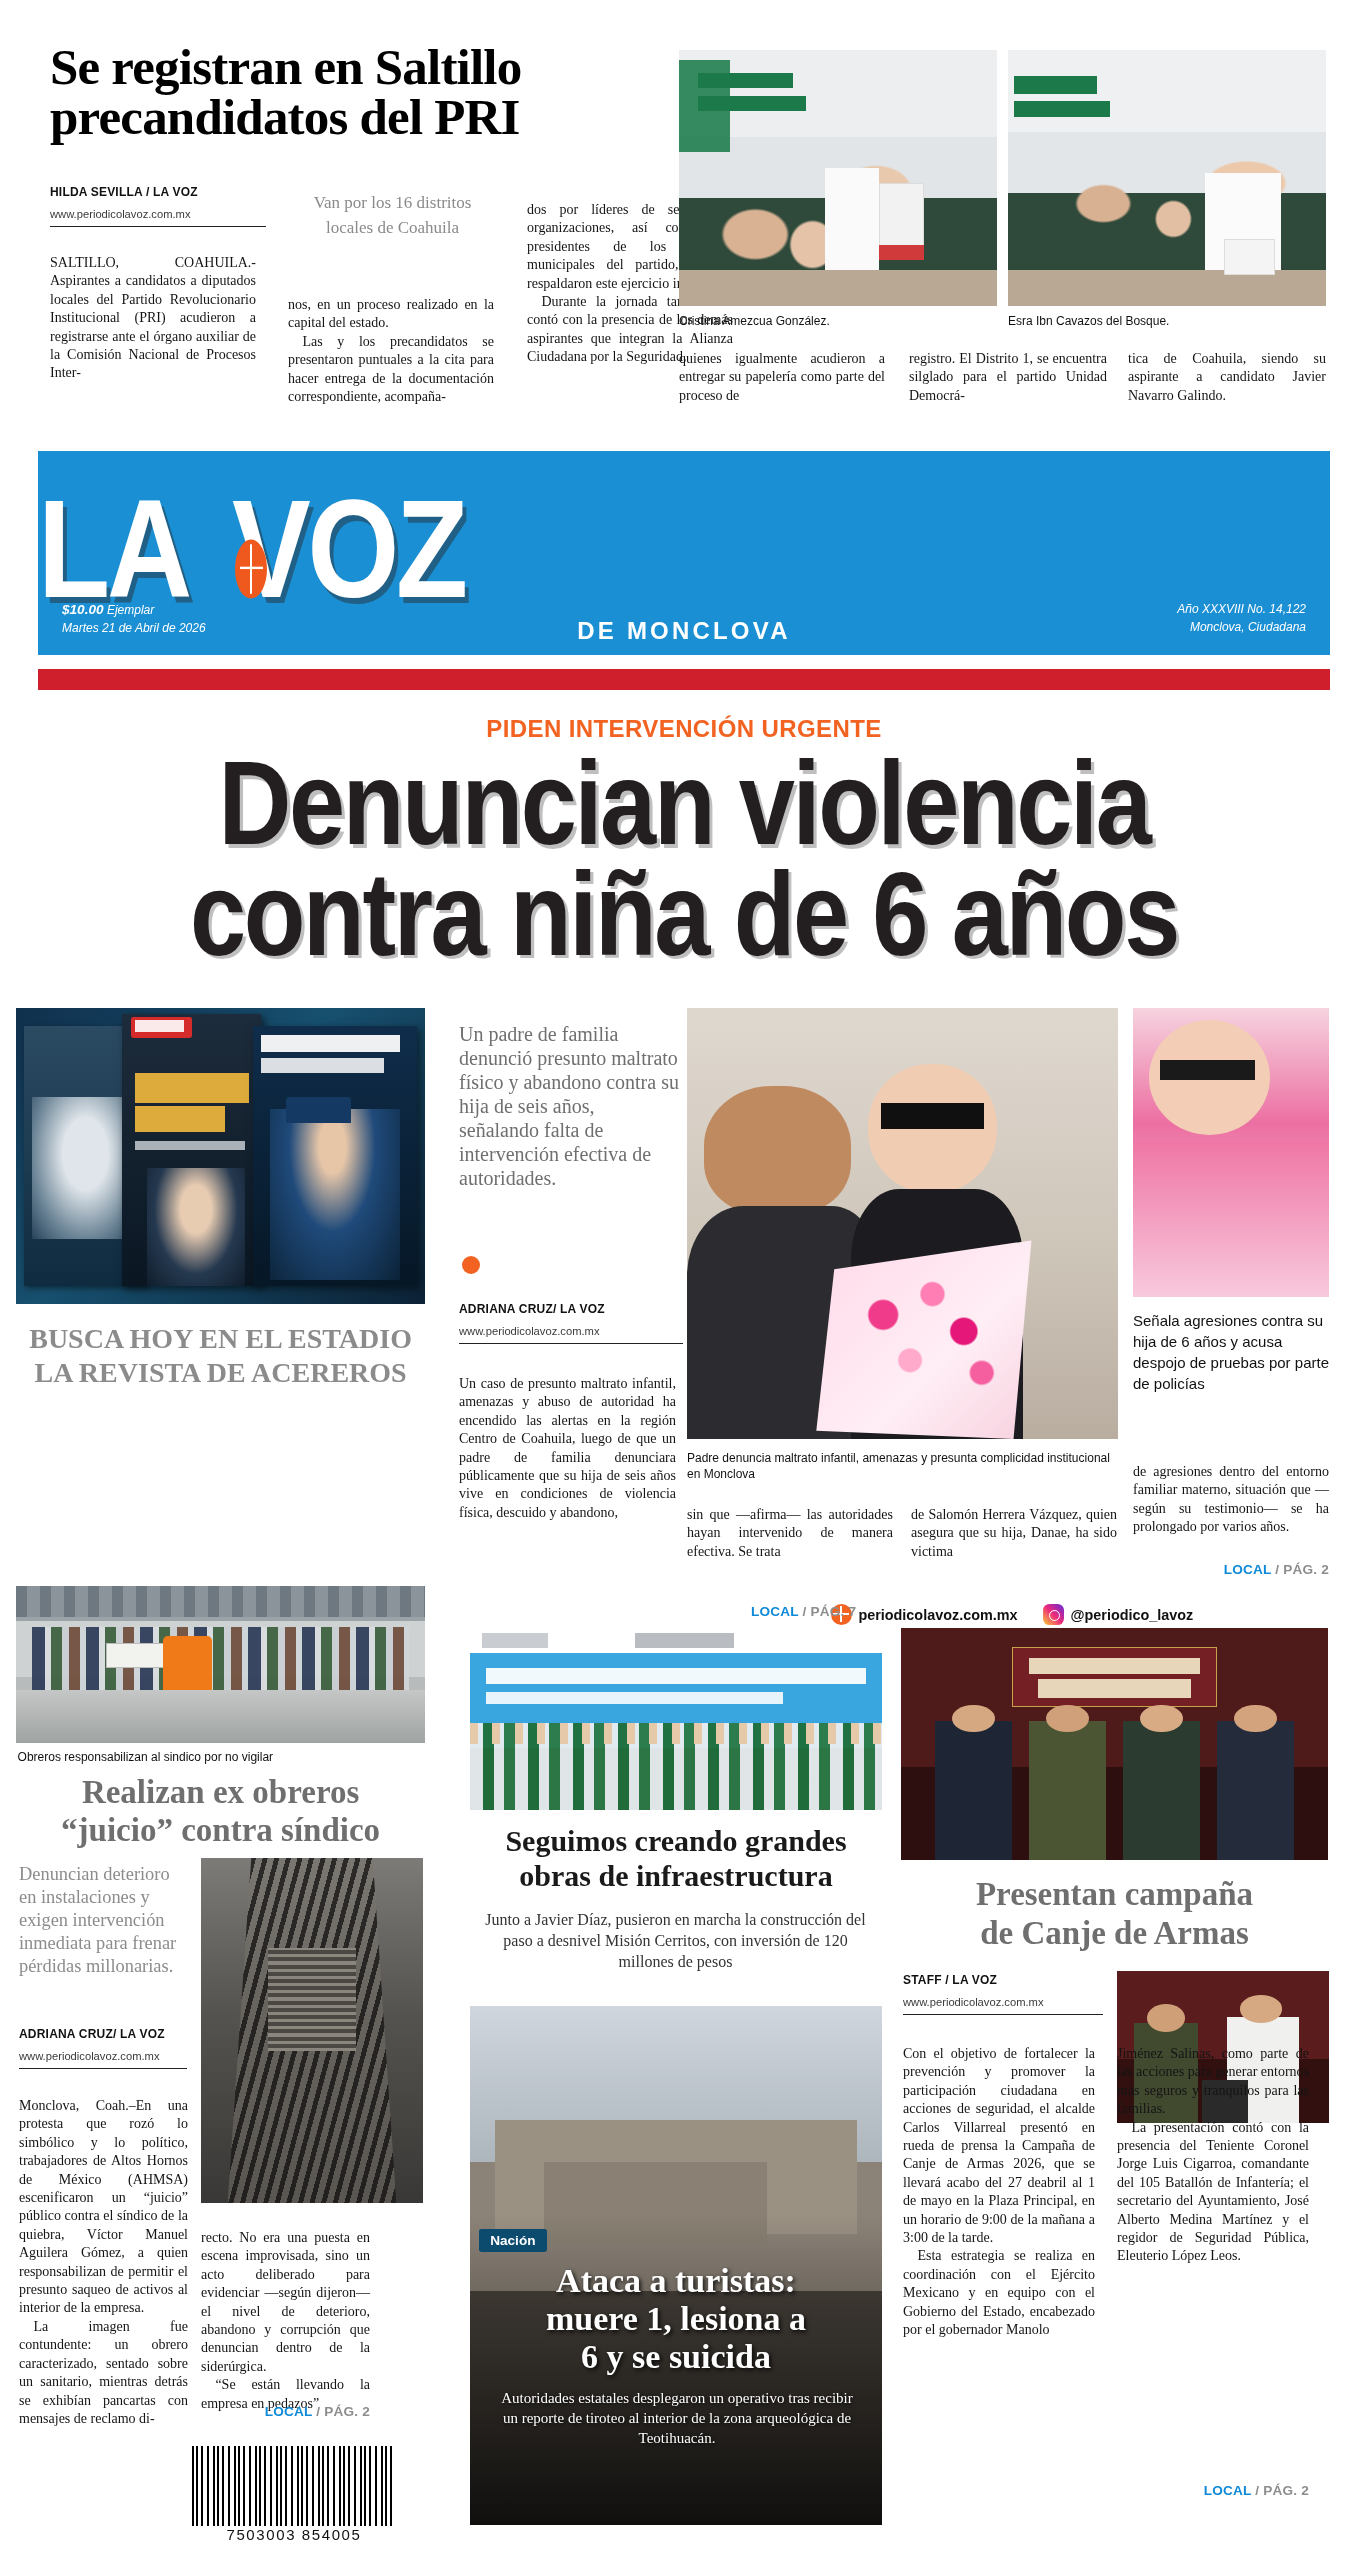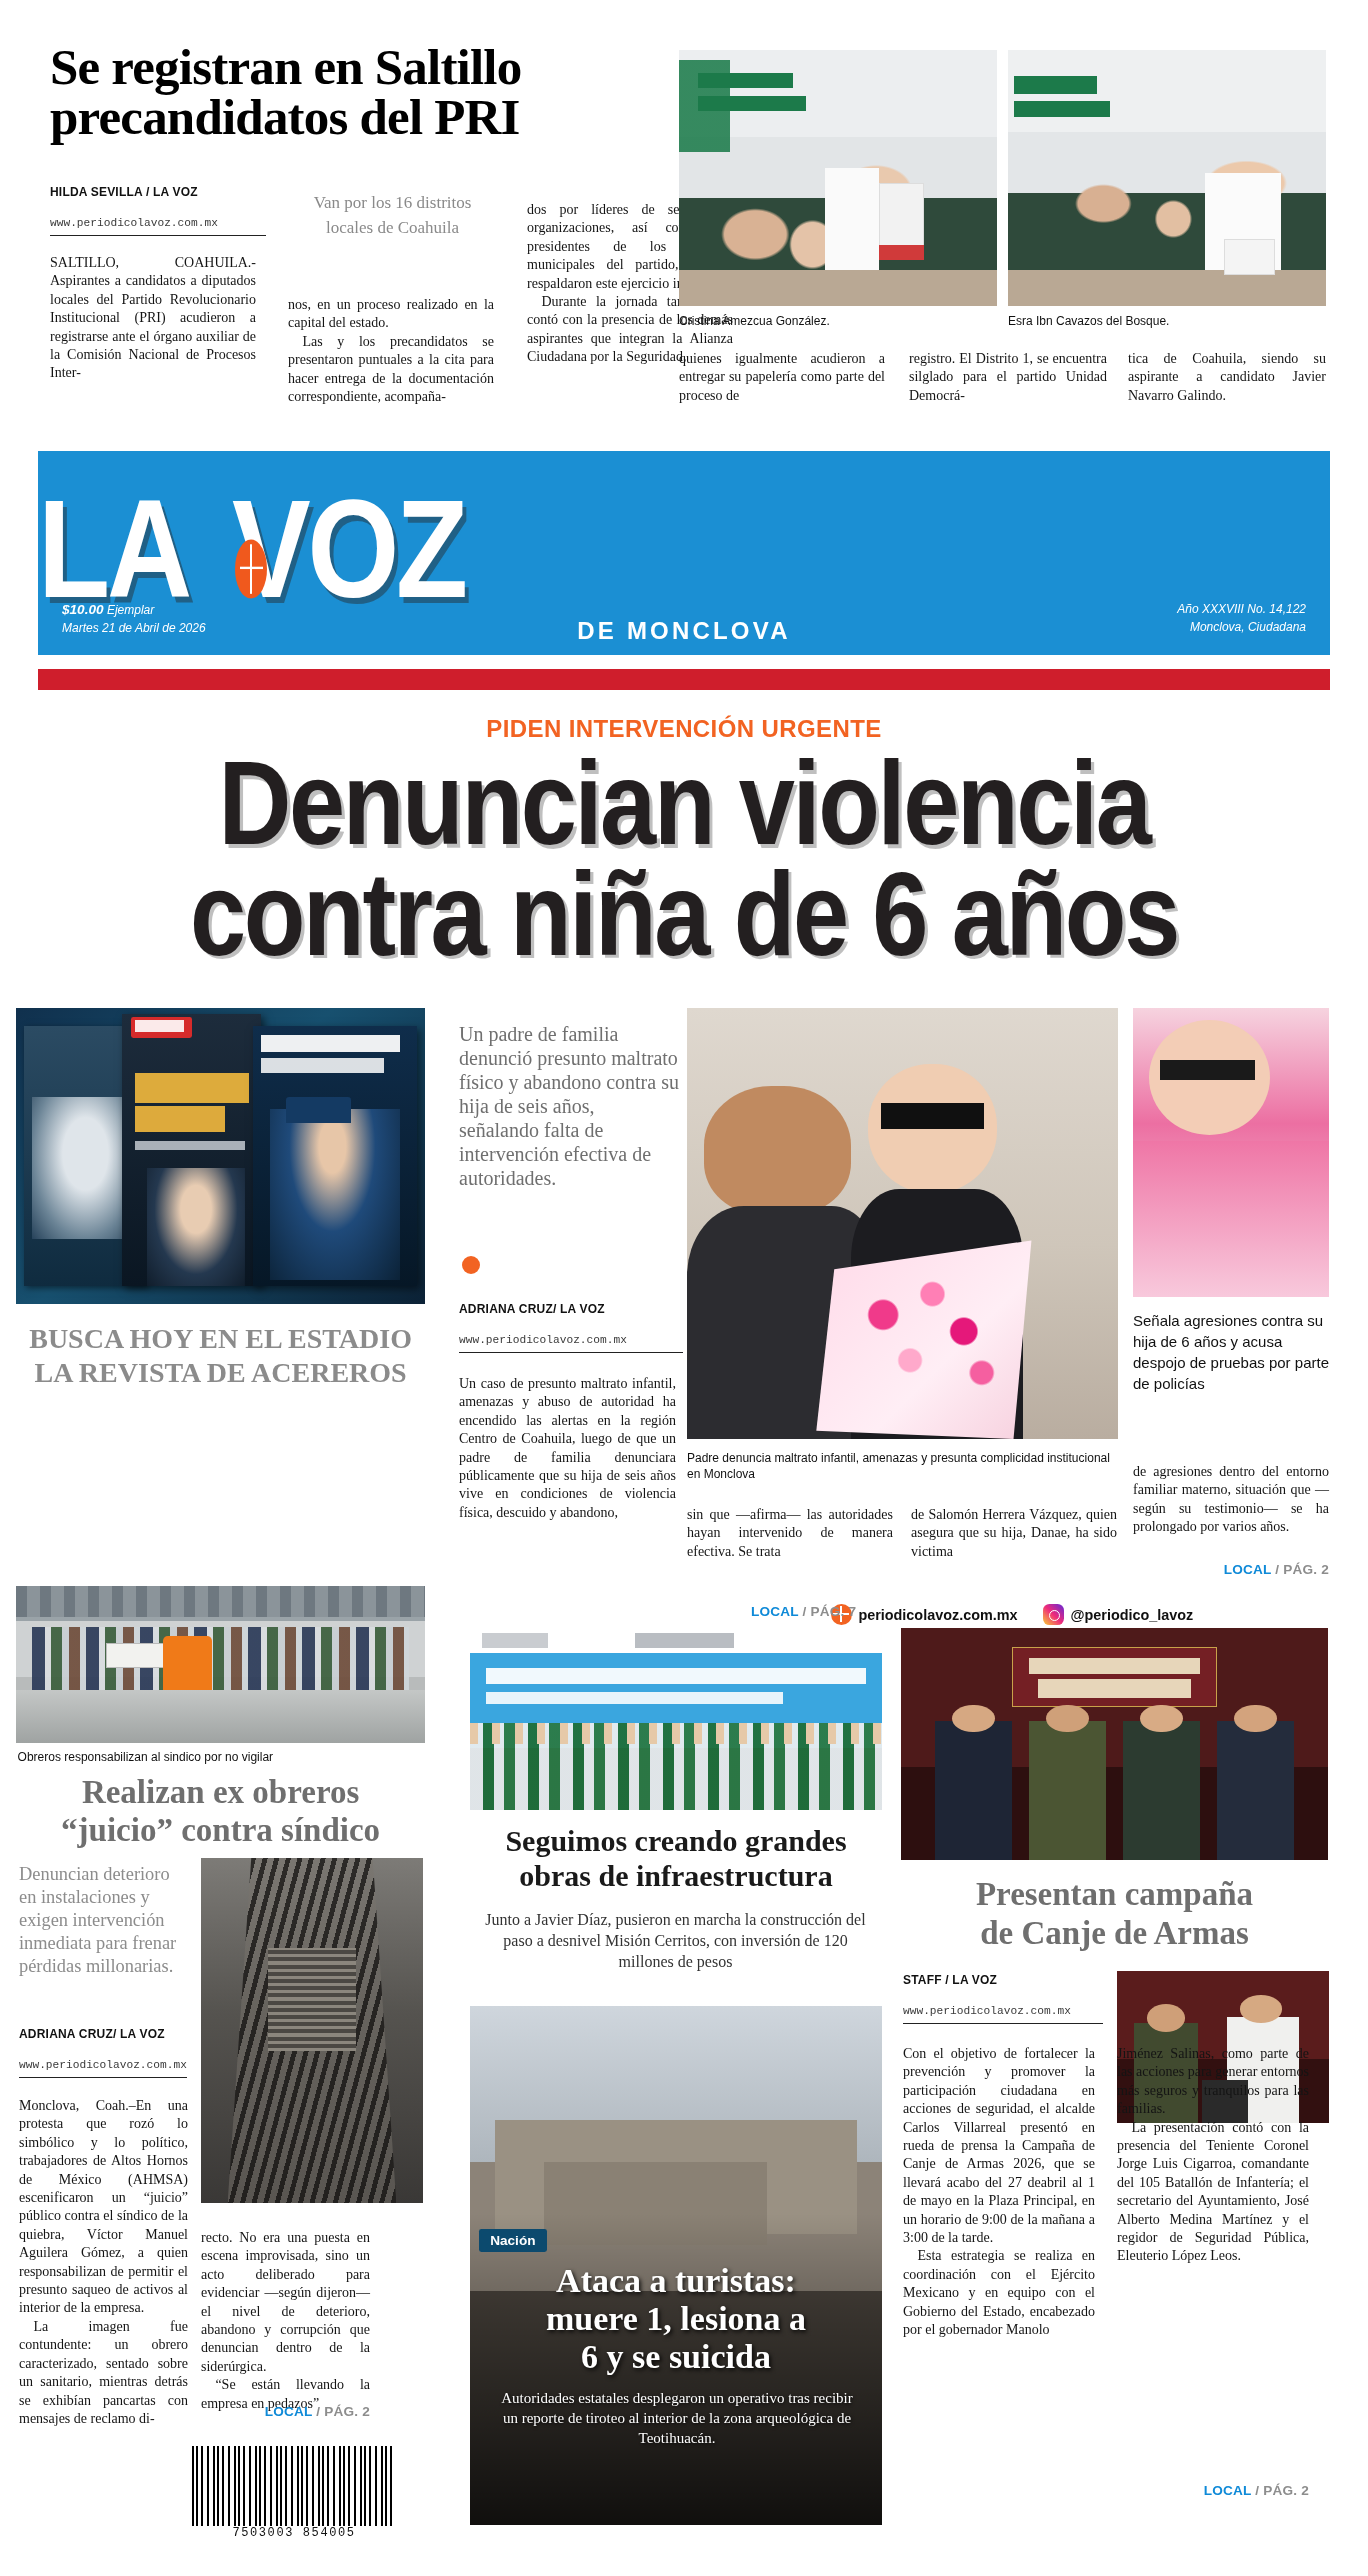--- a/index.html
+++ b/index.html
@@ -15,24 +15,24 @@
   .page { position: relative; width: 1368px; height: 2576px; }
 
   .byline {
     font-family: "Liberation Sans", sans-serif;
     font-weight: bold;
     font-size: 12px;
     letter-spacing: 0.2px;
     color: #111;
   }
   .byline-url {
-    font-family: Liberation Mono, monospace;
+    font-family: Liberation Sans, sans-serif;
     font-size: 11.2px;
     color: #3a3a3a;
-    margin-top: 18px;
+    margin-top: 9px;
   }
   .byline-rule {
     border-top: 1.2px solid #222;
     margin-top: 6.4px;
     margin-bottom: 9.6px;
   }
   .bodytext {
     font-family: "Liberation Serif", serif;
     font-size: 14px;
     line-height: 18.4px;
@@ -264,22 +264,22 @@
   }
   #ob-photo2 { position: absolute; left: 201px; top: 1858px; width: 222px; height: 345px; }
   #ob-byline { position: absolute; left: 19px; top: 2027px; width: 168px; }
   #ob-col1 { position: absolute; left: 19px; top: 2097px; width: 169px; }
   #ob-col2 { position: absolute; left: 201px; top: 2229px; width: 169px; }
   #ob-tag { position: absolute; left: 201px; top: 2404px; width: 169px; text-align: right; }
   #barcode { position: absolute; left: 192px; top: 2446px; width: 204px; height: 80px; }
   #barcode-num {
     position: absolute; left: 192px; top: 2526px; width: 204px;
     text-align: center;
-    font-family: Liberation Mono, monospace;
-    font-size: 12px;
+    font-family: Liberation Sans, sans-serif;
+    font-size: 15px;
     letter-spacing: 1.6px;
     color: #111;
   }
 
   
   #obras-tag { position: absolute; left: 751px; top: 1604px; }
   #obras-photo { position: absolute; left: 470px; top: 1628px; width: 412px; height: 182px; }
   #obras-headline {
     position: absolute; left: 470px; top: 1823px; width: 412px;
     text-align: center;

